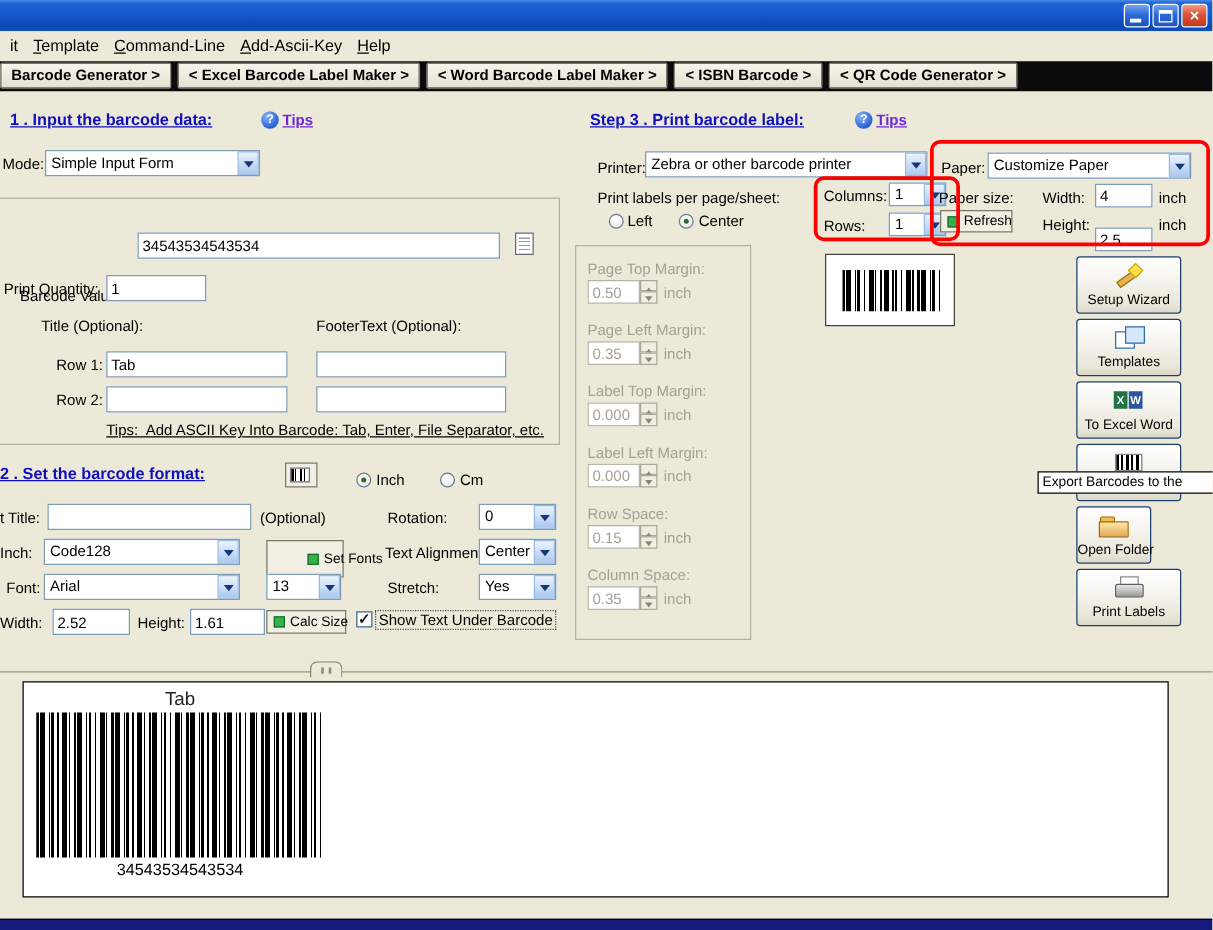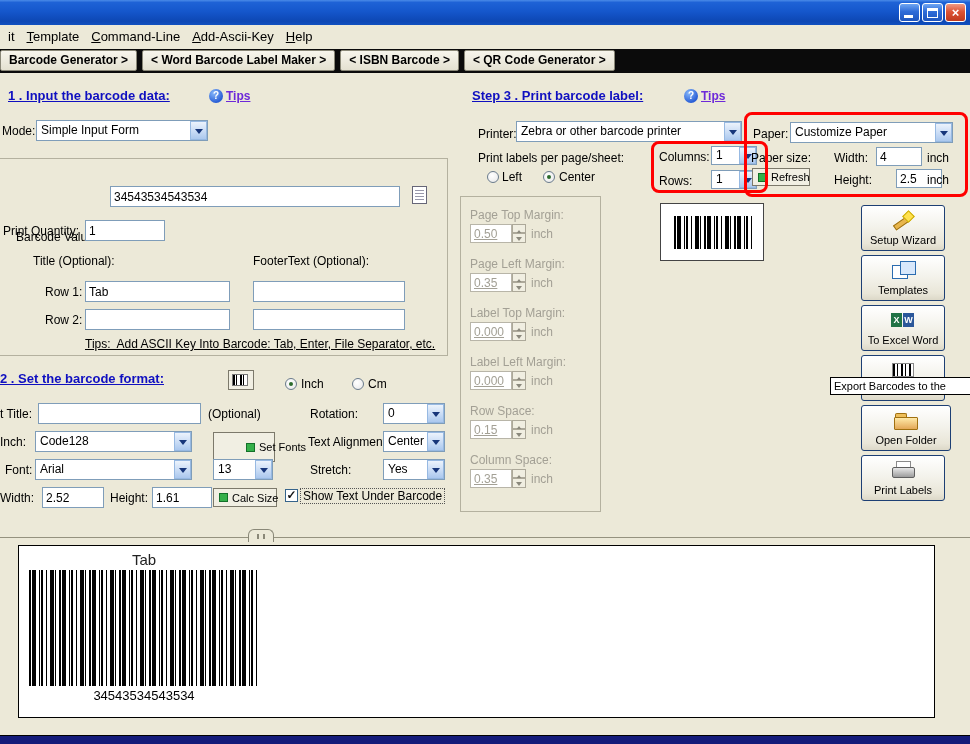--- a/index.html
+++ b/index.html
@@ -21,21 +21,21 @@
   .tabbar{left:0;top:49px;width:970px;height:24px;background:#0B0B0B;display:flex;align-items:flex-start;padding:1px 0 0 0;}
   .tab{height:21px;line-height:19px;font-weight:bold;font-size:12px;background:linear-gradient(180deg,#F7F5EC,#E4E1D1);border:1px solid #8A8878;border-radius:2px;padding:0 8px;margin-right:5px;white-space:nowrap;}
   
   .heading{font-weight:bold;font-size:13px;color:#0F0FC0;text-decoration:underline;white-space:nowrap;}
   .tips-link{font-weight:bold;font-size:12px;color:#6d28d9;text-decoration:underline;white-space:nowrap;}
   .help-ic{width:14px;height:14px;border-radius:50%;background:radial-gradient(circle at 35% 30%,#86B7FA,#2A5FD6 70%);color:#fff;font-size:10px;font-weight:bold;text-align:center;line-height:14px;}
   .lbl{font-size:12px;white-space:nowrap;}
   .tf{border:1px solid #7F9DB9;background:#fff;font-family:"Liberation Sans",sans-serif;font-size:12px;padding:1px 3px;height:21px;}
   .groupbox{border:1px solid #B4B19F;}
   .dis{color:#A3A095;}
-  .tf.dis{border-color:#B8B5A8;text-decoration:underline;}
+  .tf.dis{border-color:#B8B5A8;}
   
   .combo{height:21px;background:#fff;border:1px solid #7F9DB9;}
   .combo-text{position:absolute;left:4px;top:2px;font-size:12px;white-space:nowrap;max-width:calc(100% - 20px);overflow:hidden;text-align:center;}
   .combo-btn{position:absolute;right:0;top:0;width:17px;height:100%;background:linear-gradient(180deg,#ECF3FC,#CCDEF6 50%,#ABC8EE);border:1px solid #97B9E2;}
   .combo-arrow{position:absolute;left:4px;top:7px;width:0;height:0;border:4px solid transparent;border-top:5px solid #17367A;}
   
   .radio{width:12px;height:12px;border-radius:50%;border:1px solid #6A7B8C;background:radial-gradient(circle at 40% 35%,#fff,#E7E7E7);}
   .radio.sel::after{content:"";position:absolute;left:3px;top:3px;width:4px;height:4px;border-radius:50%;background:#2C6B2C;}
   .checkbox{width:13px;height:13px;border:1px solid #36648B;background:#fff;text-align:center;line-height:11px;font-size:12px;color:#111;font-weight:bold;}
   .focus-dotted{outline:1px dotted #555;padding:0 2px;}
@@ -97,20 +97,21 @@
 <div class="abs menubar">
   <span class="menu-item">it</span>
   <span class="menu-item accel">Template</span>
   <span class="menu-item accel">Command-Line</span>
   <span class="menu-item accel">Add-Ascii-Key</span>
   <span class="menu-item accel">Help</span>
 </div>
 
 <div class="abs tabbar">
   <span class="tab">Barcode Generator &gt;</span>
+  <span class="tab">&lt; Excel Barcode Label Maker &gt;</span>
   <span class="tab">&lt; Word Barcode Label Maker &gt;</span>
   <span class="tab">&lt; ISBN Barcode &gt;</span>
   <span class="tab">&lt; QR Code Generator &gt;</span>
 </div>
 
 <div class="abs heading" style="left:8px;top:88px;">1 . Input the barcode data:</div>
 <span class="abs help-ic" style="left:209px;top:89px;">?</span>
 <span class="abs tips-link" style="left:226px;top:89px;">Tips</span>
 
 <span class="abs lbl" style="left:2px;top:124px;">Mode:</span>
@@ -259,21 +260,21 @@
 </div>
 <span class="abs lbl" style="left:751px;top:151px;">Paper size:</span>
 <span class="abs lbl" style="left:834px;top:151px;">Width:</span>
 <input class="abs tf" style="left: 876px; top: 147px; width: 46px; height: 19px;" value="4">
 <span class="abs lbl" style="left:927px;top:151px;">inch</span>
 <div class="abs flatbtn" style="left:752px;top:168px;width:58px;height:18px;">
   <span class="gsq"></span>
   <span>Refresh</span>
 </div>
 <span class="abs lbl" style="left:834px;top:173px;">Height:</span>
-<input class="abs tf" style="left: 876px; top: 169px; width: 46px; height: 19px; margin-left: 20px;" value="2.5">
+<input class="abs tf" style="left: 876px; top: 182px; width: 46px; height: 19px;" value="2.5">
 <span class="abs lbl" style="left:927px;top:173px;">inch</span>
 
 <div class="abs redbox" style="left:651px;top:141px;width:117px;height:52px;"></div>
 <div class="abs redbox" style="left:744px;top:112px;width:224px;height:85px;"></div>
 
 <div class="abs groupbox" style="left:460px;top:196px;width:141px;height:316px;"></div>
 
 <span class="abs lbl dis" style="left:470px;top:208px;">Page Top Margin:</span>
 <input class="abs tf dis" style="left: 470px; top: 224px; width: 42px; height: 19px;" value="0.50">
 <span class="abs spin" style="left:512px;top:224px;">
@@ -335,21 +336,21 @@
   <span class="blabel">Templates</span>
 </div>
 <div class="abs xpbtn" style="left:861px;top:305px;width:84px;height:46px;">
   <span class="ic ic-excelword"></span>
   <span class="blabel">To Excel Word</span>
 </div>
 <div class="abs xpbtn" style="left:861px;top:355px;width:84px;height:46px;">
   <span class="ic ic-barcode"></span>
   <span class="blabel"></span>
 </div>
-<div class="abs xpbtn" style="left:861px;top:405px;width:90px;height:46px;">
+<div class="abs xpbtn" style="left:861px;top:405px;width:60px;height:46px;">
   <span class="ic ic-folder"></span>
   <span class="blabel">Open Folder</span>
 </div>
 <div class="abs xpbtn" style="left:861px;top:455px;width:84px;height:46px;">
   <span class="ic ic-printer"></span>
   <span class="blabel">Print Labels</span>
 </div>
 
 <div class="abs tooltip" style="left:830px;top:377px;width:160px;height:18px;">Export Barcodes to the</div>
 

